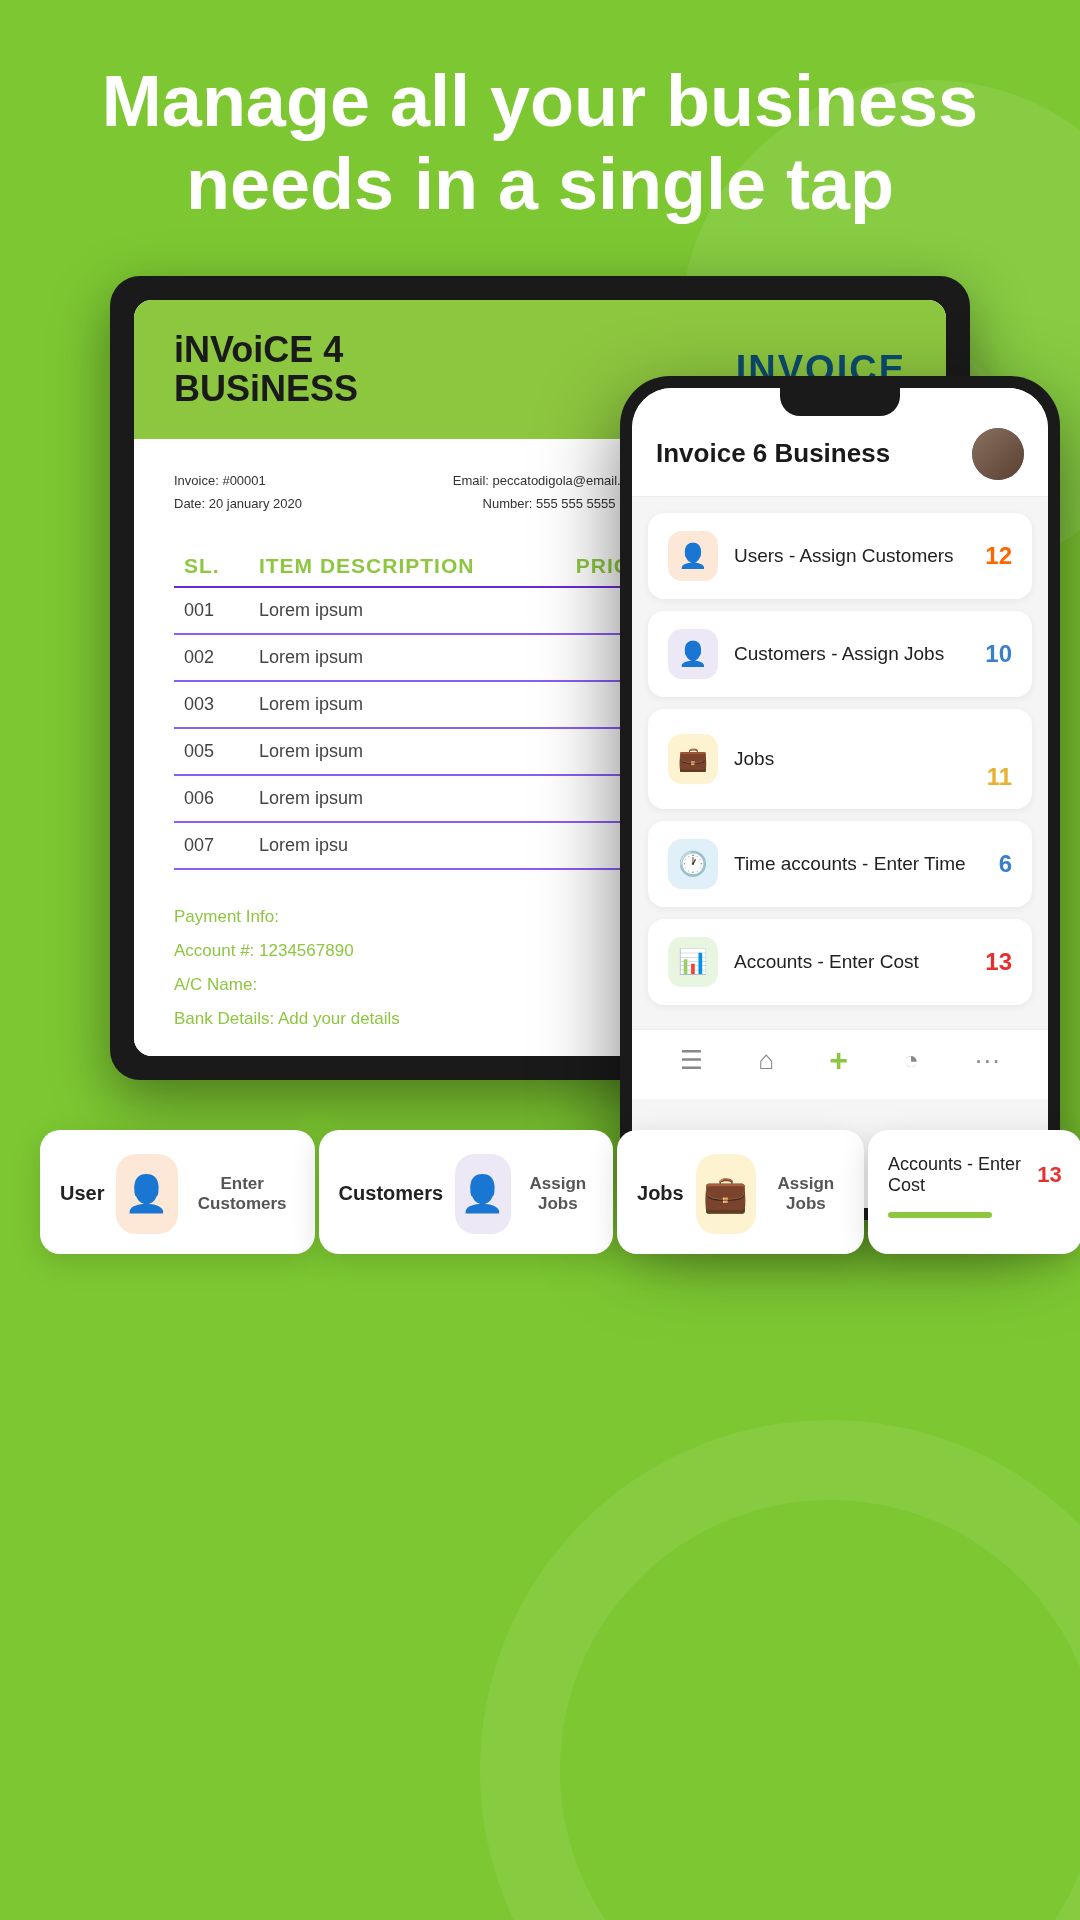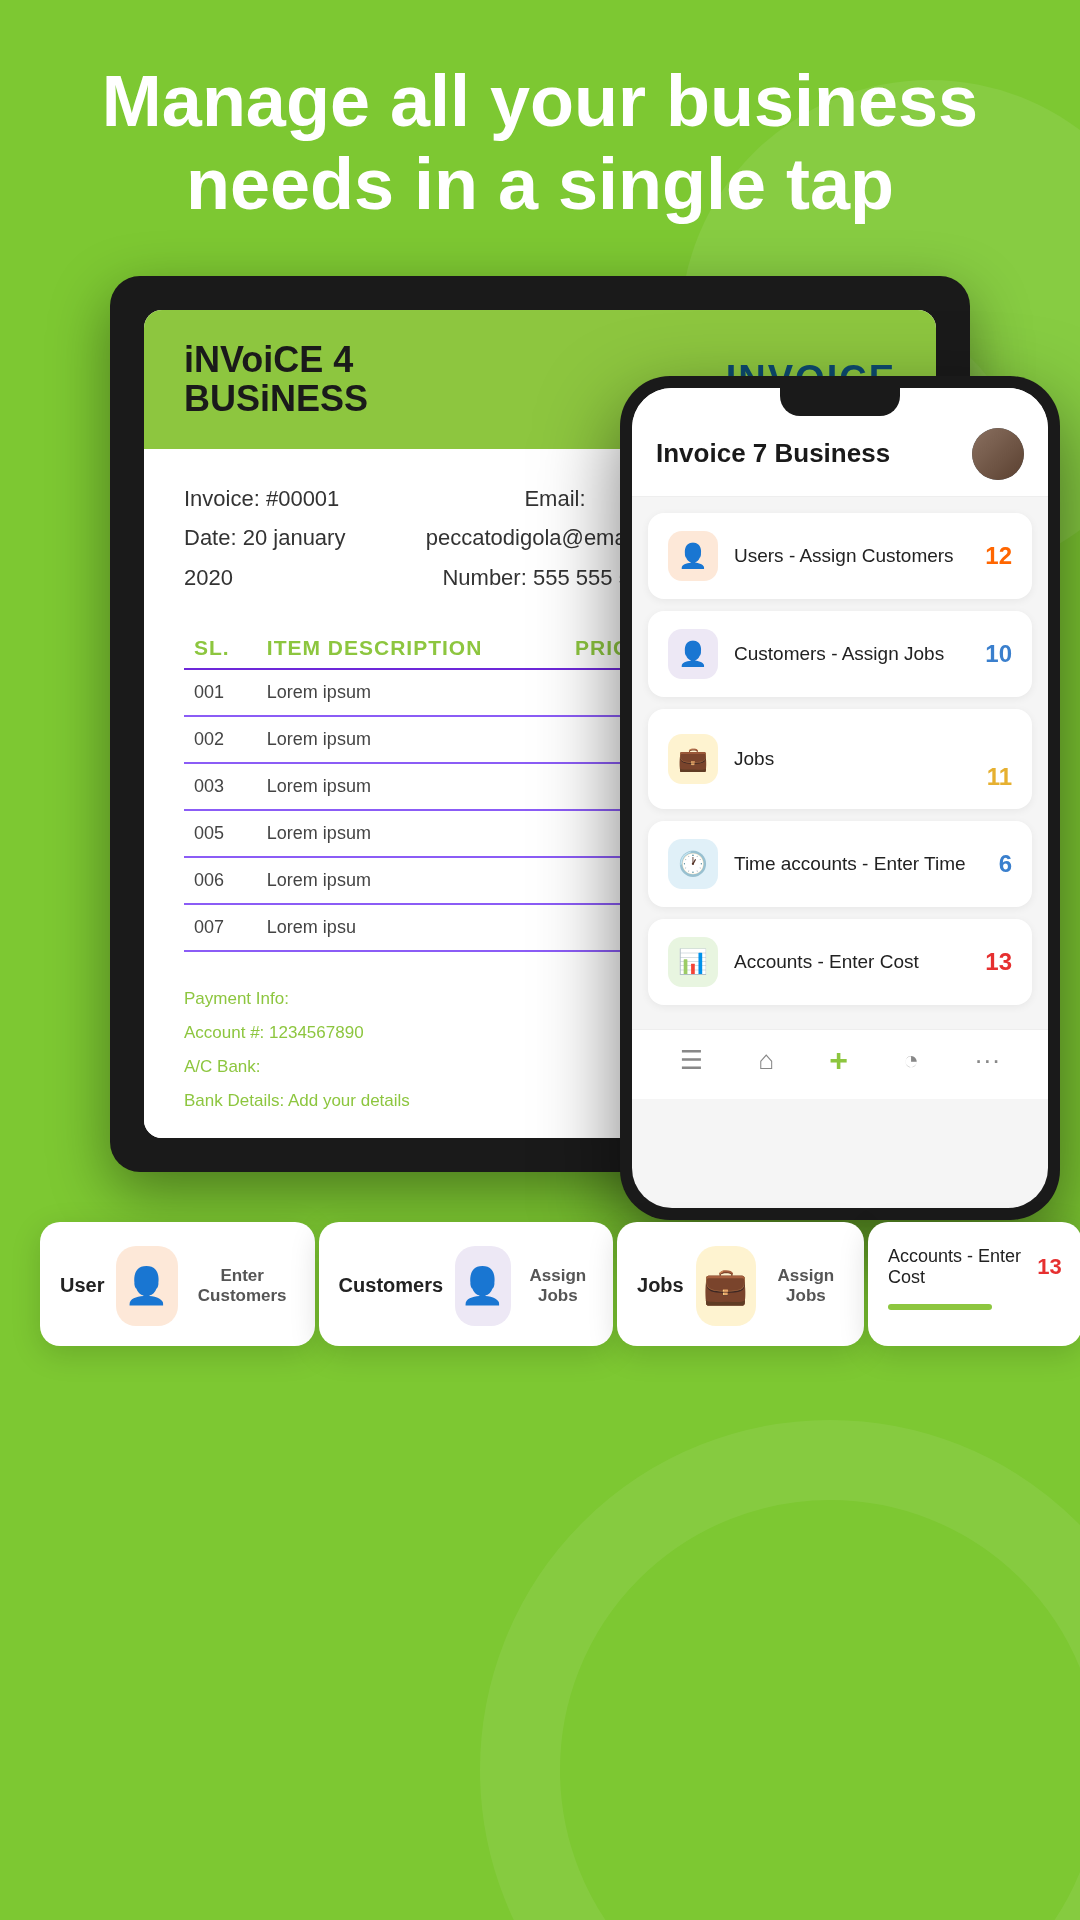--- a/index.html
+++ b/index.html
@@ -46,21 +46,21 @@
       position: relative;
       width: 860px;
       margin: 0 auto;
       z-index: 2;
     }
 
     .tablet {
       width: 860px;
       background: #1a1a1a;
       border-radius: 30px;
-      padding: 34px;
+      padding: 24px;
       box-shadow: 0 20px 60px rgba(0,0,0,0.4);
     }
 
     .tablet-screen {
       background: #fff;
       border-radius: 18px;
       overflow: hidden;
       min-height: 720px;
     }
 
@@ -87,21 +87,21 @@
     }
 
     .tablet-body {
       padding: 30px 40px 20px;
       background: #fff;
     }
 
     .tablet-meta {
       display: flex;
       justify-content: space-between;
-      font-size: 22px;
+      font-size: 13px;
       color: #333;
       margin-bottom: 30px;
     }
     .tablet-meta .col { line-height: 1.8; }
     .tablet-meta .col-center { text-align: center; }
 
     .tablet-table {
       width: 100%;
       border-collapse: collapse;
     }
@@ -425,35 +425,35 @@
                   <td></td>
                   <td></td>
                   <td></td>
                 </tr>
               </tbody>
           </table>
 
           <div class="tablet-payment">
             <div>Payment Info:</div>
             <div>Account #: 1234567890</div>
-            <div>A/C Bank:</div>
+            <div>A/C Name:</div>
             <div>Bank Details: Add your details</div>
           </div>
         </div>
       </div>
     </div>
   </div>
 
   <div class="phone-wrapper">
     <div class="phone">
       <div class="phone-notch"></div>
       <div class="phone-screen">
 
         <div class="phone-header">
-          <div class="phone-app-title">Invoice 7 Business</div>
+          <div class="phone-app-title">Invoice 6 Business</div>
           <div class="avatar">
             <div class="avatar-inner"></div>
           </div>
         </div>
 
         <div class="phone-list" id="phone-list">
             <div class="list-card">
               <div class="list-icon icon-peach">👤</div>
               <div class="list-label">Users - Assign Customers</div>
               <div class="list-count count-orange">12</div>

